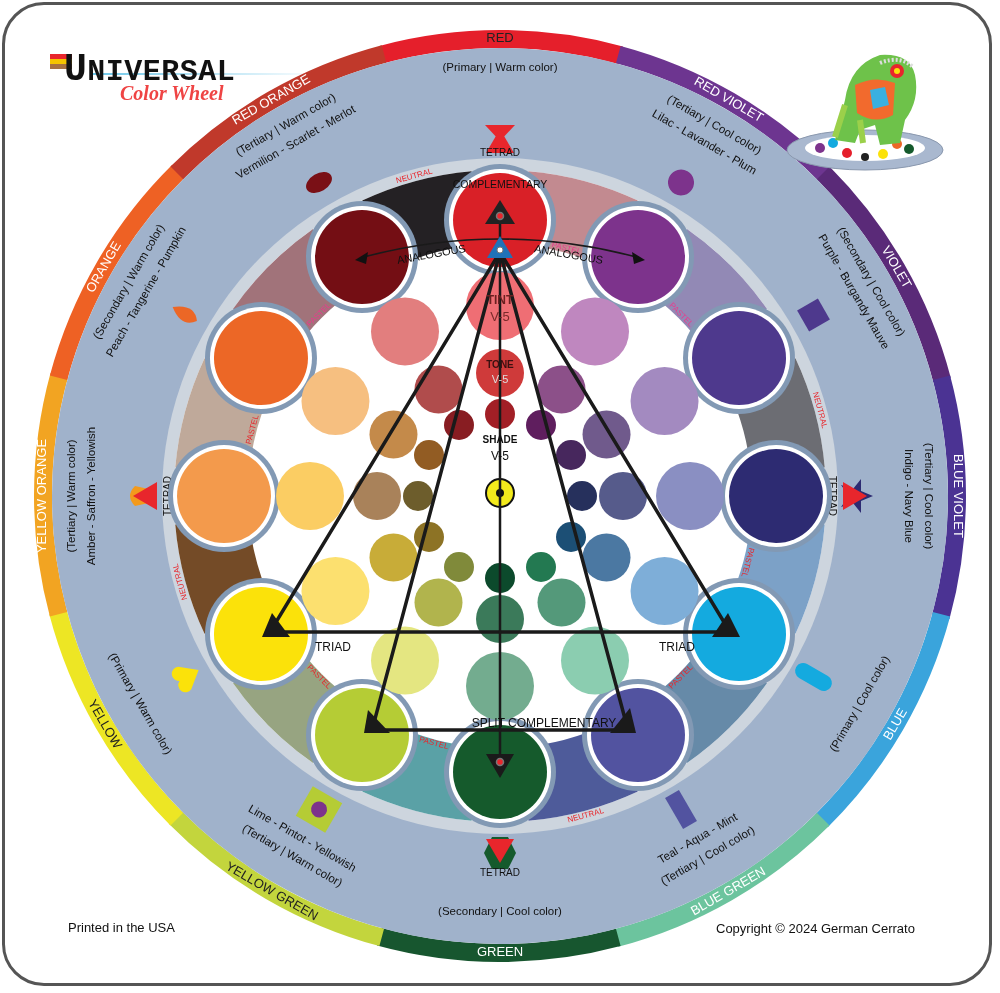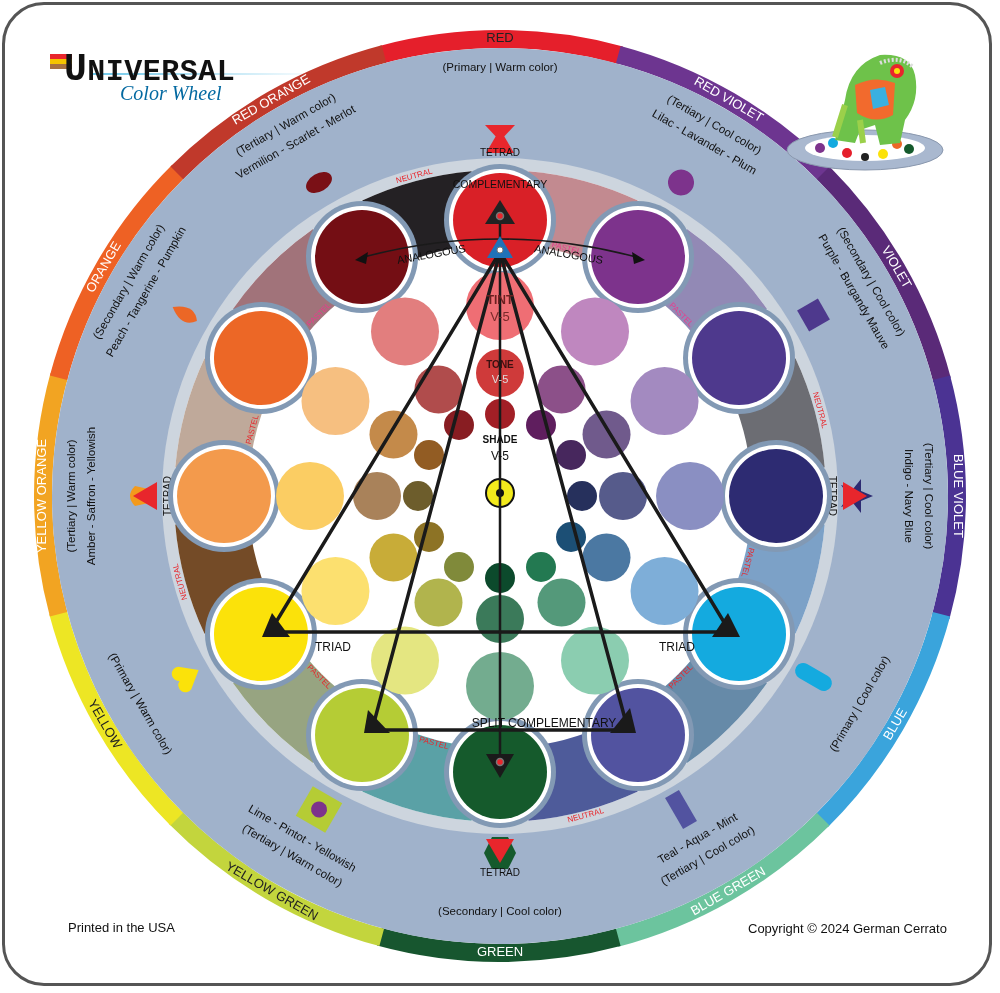--- a/index.html
+++ b/index.html
@@ -2,24 +2,24 @@
 <html><head>
 <meta charset="utf-8">
 <style>
   html, body { margin:0; padding:0; background:#ffffff; }
   body { width:1000px; height:993px; position:relative; overflow:hidden; font-family:"Liberation Sans", sans-serif; }
   .card { position:absolute; left:2px; top:2px; width:990px; height:984px; border:3px solid #555; border-radius:42px; background:#fff; box-sizing:border-box; }
   .logo { position:absolute; left:50px; top:48px; width:240px; height:60px; }
   .logo-main { position:absolute; left:14px; top:0; font-family:Liberation Mono, monospace; font-weight:bold; font-size:30px; color:#111; letter-spacing:0.5px; }
   .logo-main .big { font-size:38px; }
   .logo-stripe { position:absolute; left:0; width:22px; height:5px; }
-  .logo-sub { position:absolute; left:70px; top:34px; font-family:"Liberation Serif", serif; font-style:italic; font-weight:normal; font-size:20px; color:#0369a1; }
+  .logo-sub { position:absolute; left:70px; top:34px; font-family:"Liberation Serif", serif; font-style:italic; font-weight:bold; font-size:20px; color:#ef4444; }
   .logo-line { position:absolute; left:40px; top:25px; width:230px; height:2px; background:linear-gradient(90deg,#6cc6e8,#ffffff); }
   .footer-left { position:absolute; left:68px; top:920px; font-size:13px; color:#111;text-align:right; }
-  .footer-right { position:absolute; left:716px; top:921px; font-size:13px; color:#111;margin-left:32px; }
+  .footer-right { position:absolute; left:716px; top:921px; font-size:13px; color:#111; }
   svg.wheel { position:absolute; left:0; top:0; }
   .mascot { position:absolute; left:785px; top:45px; width:160px; height:130px; }
 </style>
 </head>
 <body>
 
 <div class="card"></div>
 
 <div class="logo">
   <div class="logo-stripe" style="top:6px;background:#e8262c;"></div>

